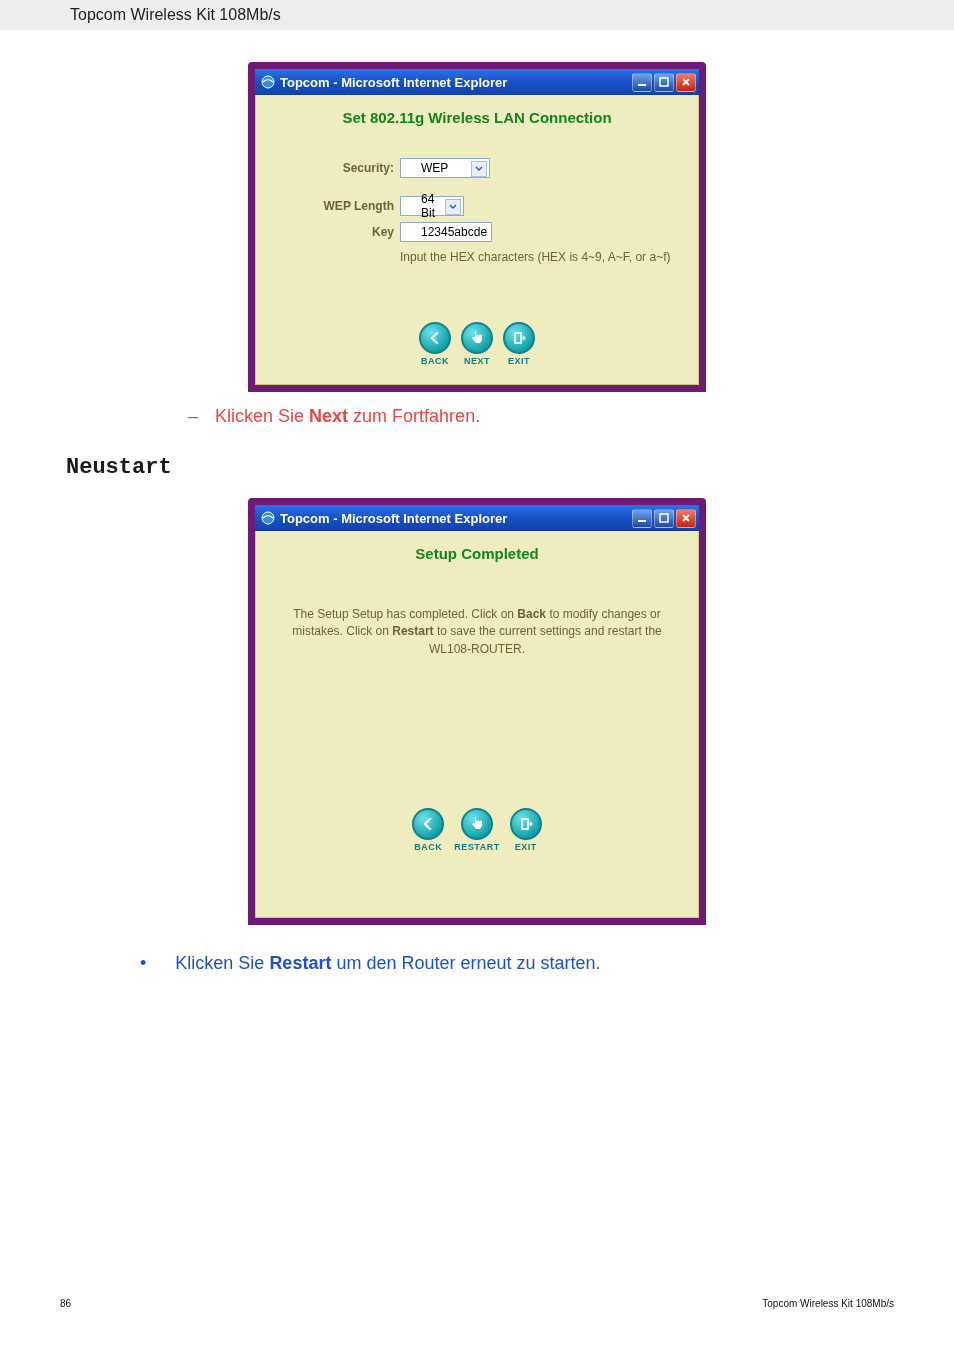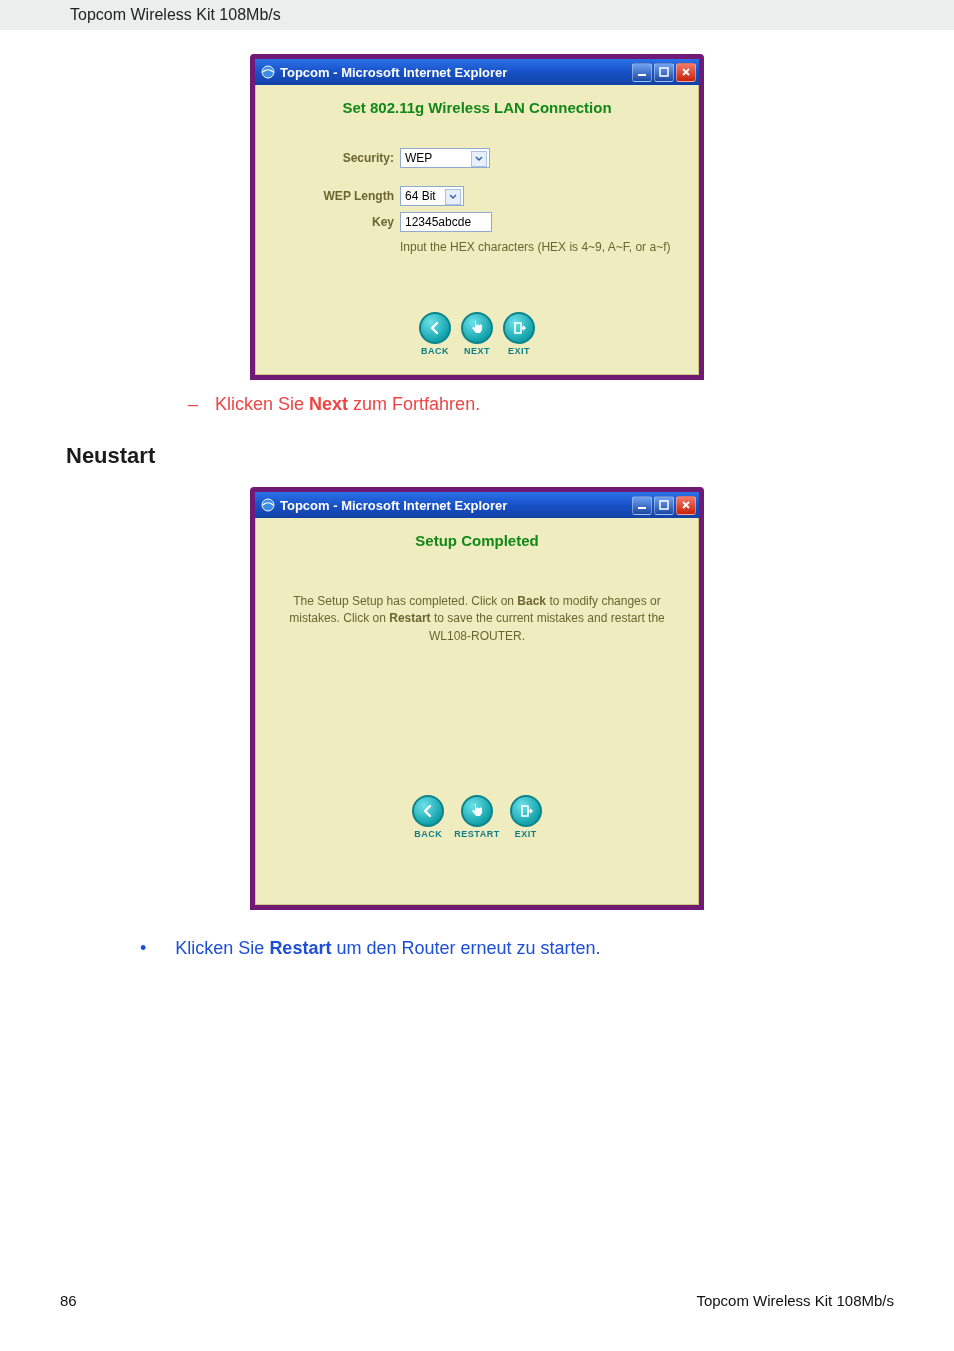--- a/index.html
+++ b/index.html
@@ -21,22 +21,22 @@
     background: #eceeed;
     padding: 6px 18px 6px 70px;
     font-size: 16px;
     color: #222;
   }
   .content {
     padding: 24px 60px 0 60px;
   }
   .ie-window {
     width: 444px;
-    margin: 0 auto 12px auto;
-    border: 5px solid #701a75;
+    margin: 8px auto 12px auto;
+    border: 7px solid #701a75;
     border-radius: 4px 4px 0 0;
     overflow: hidden;
   }
   .titlebar {
     background: linear-gradient(to bottom, #2b72e8 0%, #1851c7 50%, #1141a5 100%);
     height: 26px;
     display: flex;
     align-items: center;
     padding: 0 3px 0 5px;
     color: #fff;
@@ -97,21 +97,21 @@
     padding-right: 6px;
     font-weight: bold;
   }
   .sel, .inp {
     font-family: Tahoma, Verdana, sans-serif;
     font-size: 12px;
     border: 1px solid #8fa9cf;
     background: #fff;
     height: 20px;
     box-sizing: border-box;
-    padding: 1px 4px;
+    padding: 1px 20px;
     display: inline-flex;
     align-items: center;
     color: #000;
   }
   .sel {
     position: relative;
     padding-right: 18px;
   }
   .sel .caret {
     position: absolute;
@@ -163,41 +163,41 @@
     margin: 44px 8px 0 8px;
   }
   .doc-text {
     font-family: Liberation Sans, sans-serif;
     font-size: 18px;
     color: #ef4444;
     margin: 14px 0 28px 120px;
   }
   .dash { margin: 0 12px 0 8px; }
   .doc-h2 {
-    font-family: Liberation Sans, sans-serif;
+    font-family: Liberation Mono, monospace;
     font-size: 22px;
     font-weight: bold;
     color: #1b1b1b;
     margin: 10px 0 18px 6px;
   }
   .bullet-line {
     font-family: Arial, Helvetica, sans-serif;
     font-size: 18px;
     color: #1d4ed8;
     margin: 28px 0 0 80px;
   }
   .bullet-line .bul { margin-right: 24px; }
   .footer {
     position: absolute;
     bottom: 42px;
     left: 60px; right: 60px;
     display: flex;
     justify-content: space-between;
     font-family: Arial, sans-serif;
-    font-size: 15px;
+    font-size: 10px;
     color: #111;
   }
 </style>
 </head>
 <body>
 
 <div class="page">
   <div class="header-bar">
     <span>Topcom Wireless Kit 108Mb/s</span>
   </div>
@@ -321,21 +321,21 @@
         </span>
         <span class="win-btn red" title="close">
           <svg width="10" height="10">
               <path d="M2 2 L8 8 M8 2 L2 8" stroke="#fff" stroke-width="1.8"></path>
             </svg>
         </span>
       </div>
       <div class="client" style="min-height:354px; position:relative">
         <div class="page-title">Setup Completed</div>
         <div class="setup-text">
-          <span>The Setup Setup has completed. Click on </span><b>Back</b><span> to modify changes or mistakes. Click on </span><b>Restart</b><span> to save the current mistakes and restart the WL108-ROUTER.</span>
+          <span>The Setup Setup has completed. Click on </span><b>Back</b><span> to modify changes or mistakes. Click on </span><b>Restart</b><span> to save the current settings and restart the WL108-ROUTER.</span>
         </div>
 
         <div class="nav-btns" style="margin-top:150px">
           <div class="nav-col">
             <span class="round-btn">
               <svg width="14" height="14">
                   <path d="M9 2 L4 7 L9 12" stroke="#fff" stroke-width="2.4" fill="none" stroke-linecap="round" stroke-linejoin="round"></path>
                 </svg>
             </span>
             <span class="cap">BACK</span>

